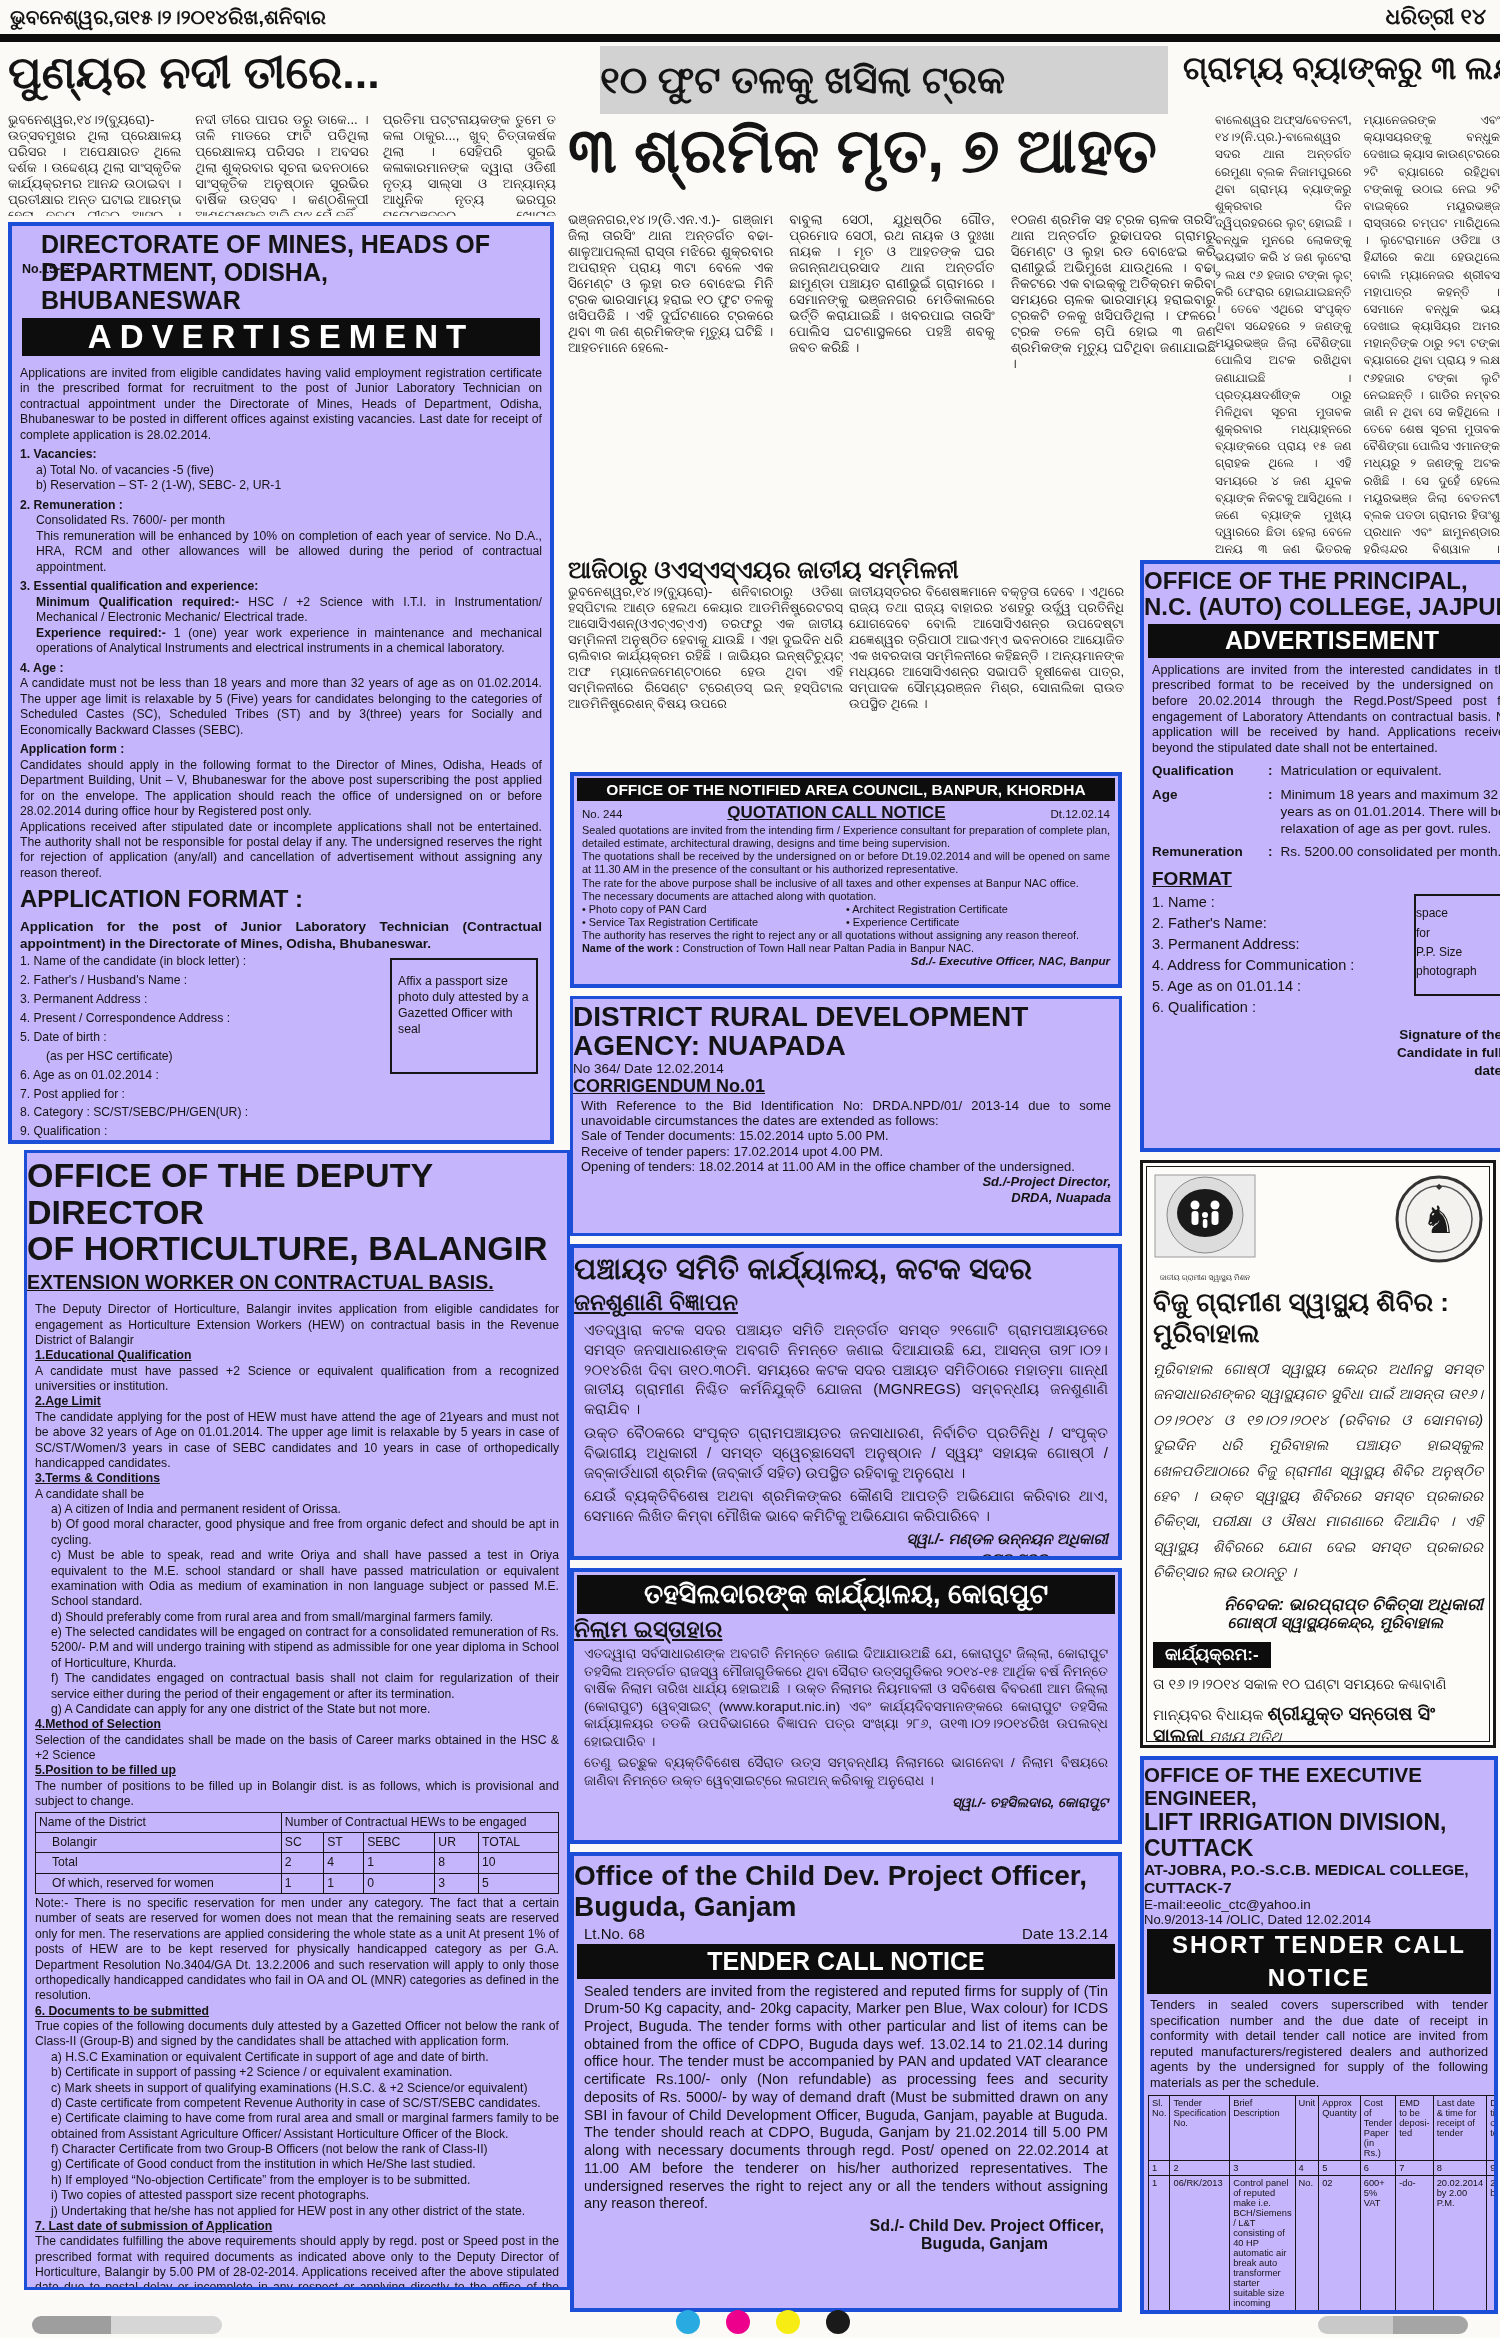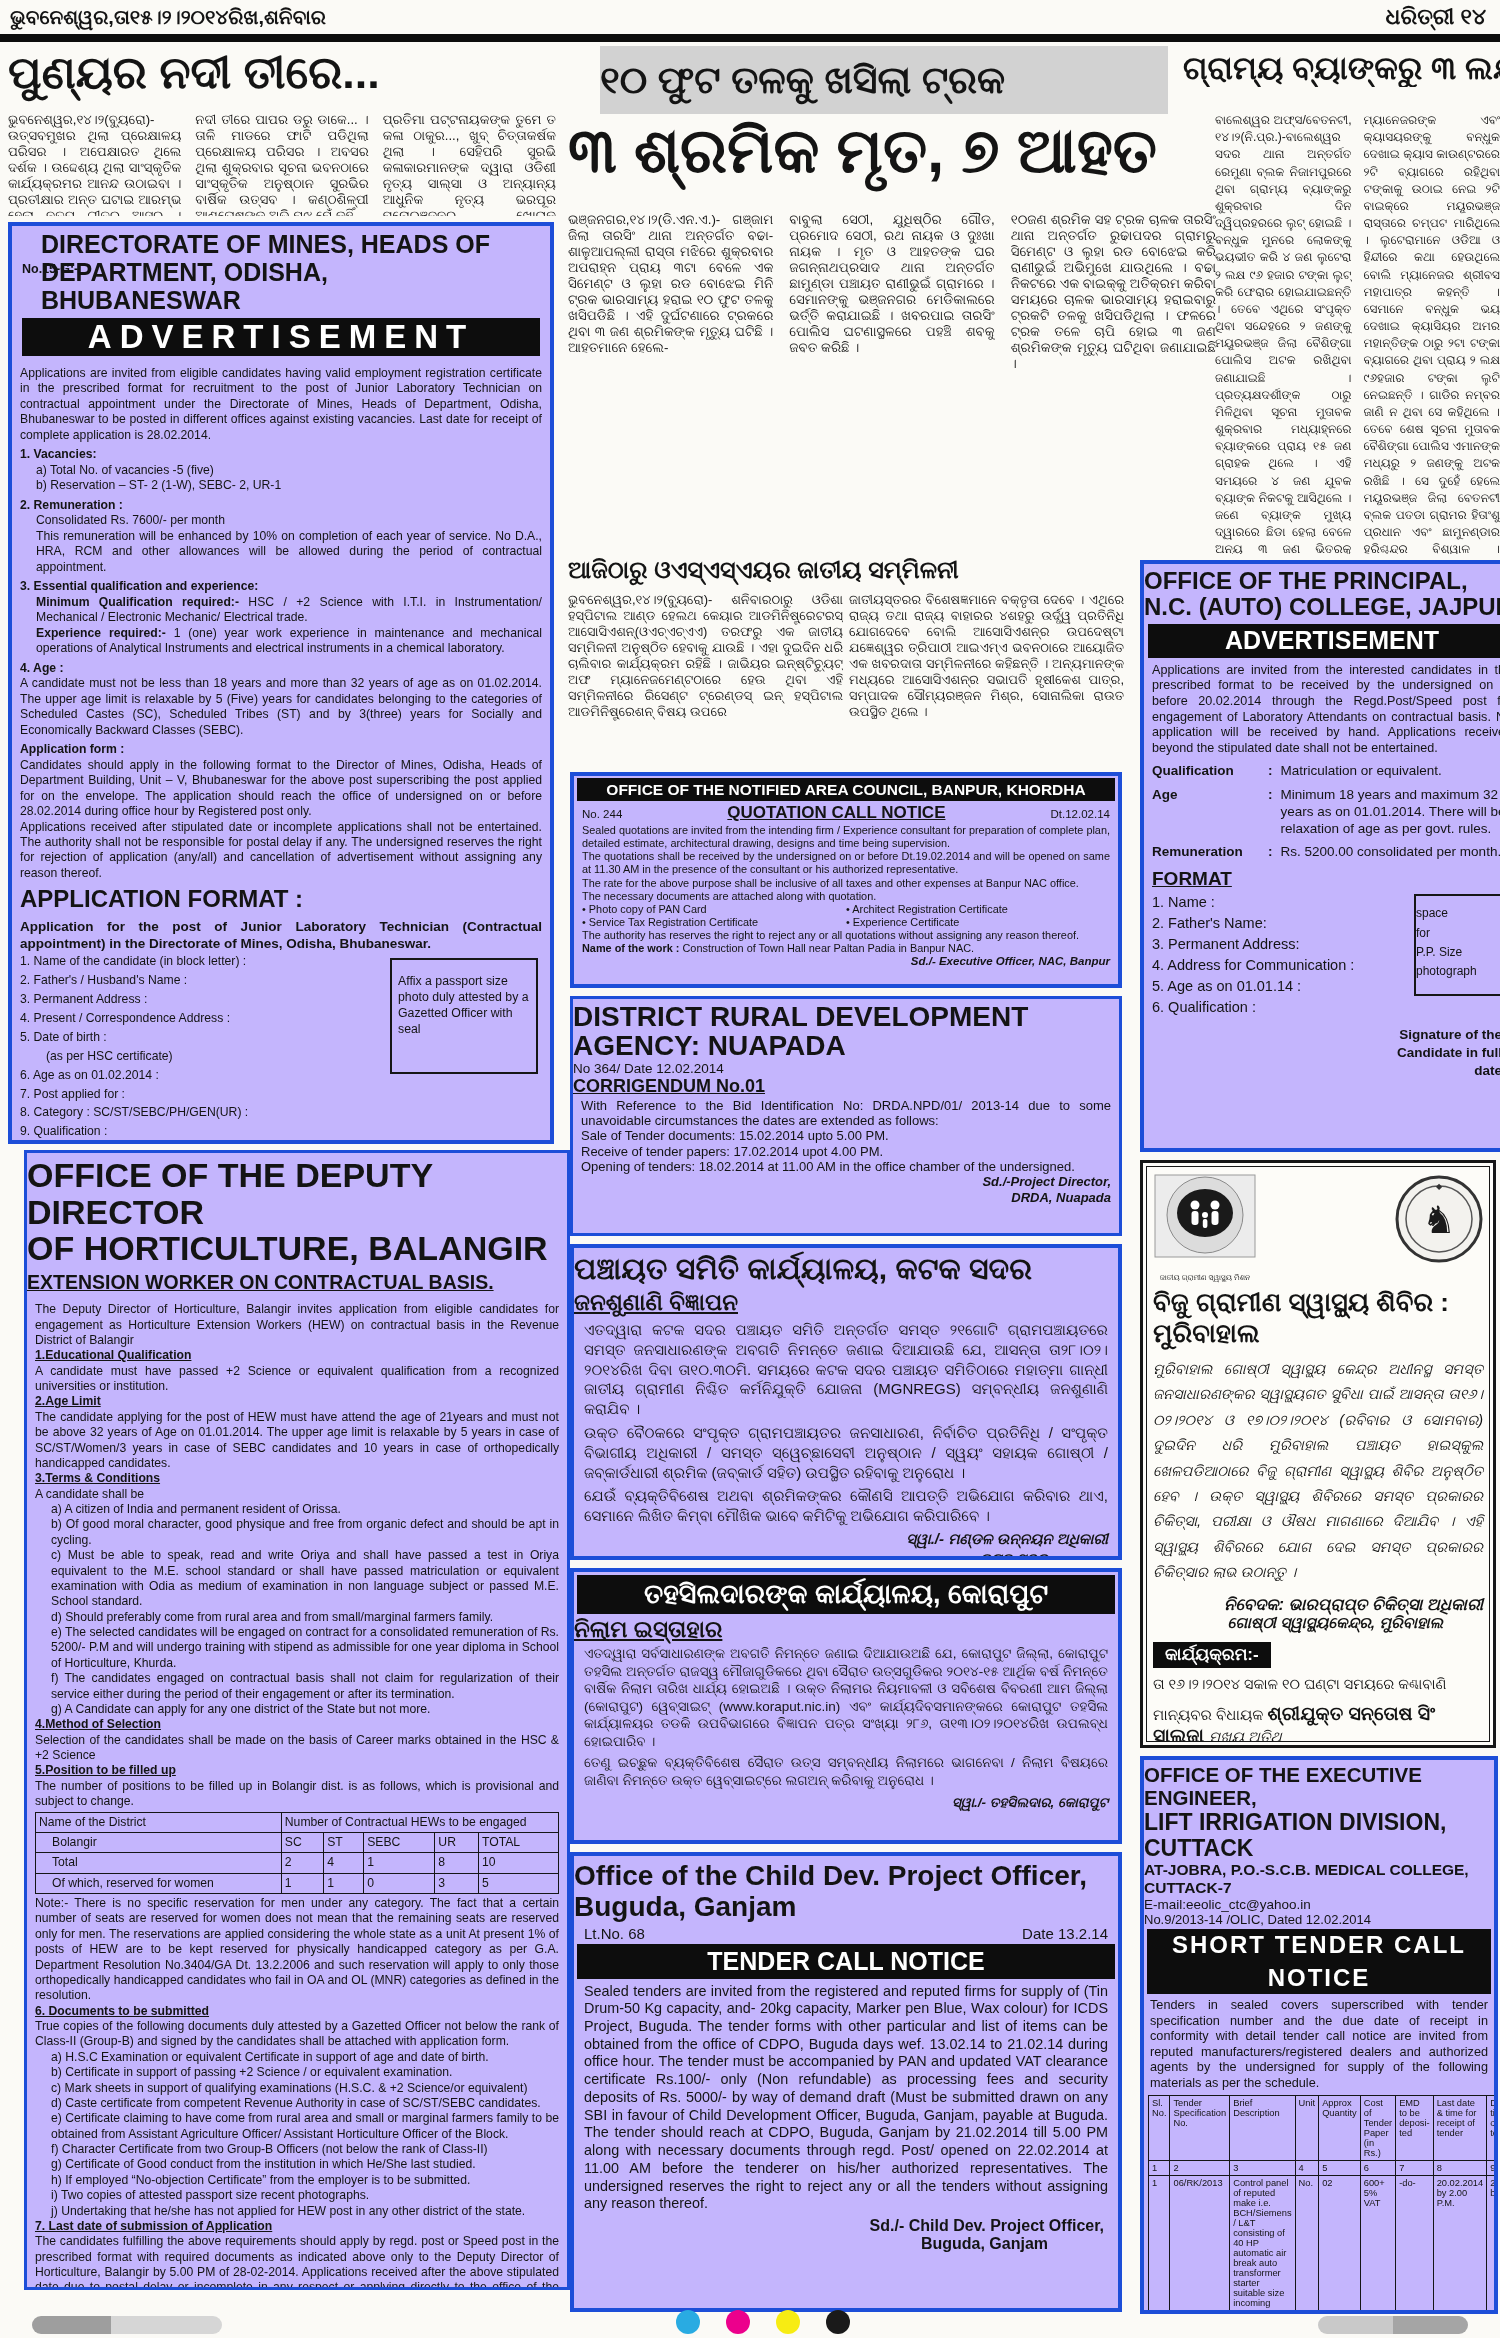--- a/index.html
+++ b/index.html
@@ -185,21 +185,21 @@
     <div class="ind2">i)   Two copies of attested passport size recent photographs.</div>
     <div class="ind2">j)   Undertaking that he/she has not applied for HEW post in any other district of the state.</div>
     <div class="b u">7. Last date of submission of Application</div>
     <div>The candidates fulfilling the above requirements should apply by regd. post or Speed post  in the prescribed format with required documents as indicated above only to the Deputy Director of Horticulture, Balangir by 5.00 PM of 28-02-2014. Applications received after the above stipulated date due to postal delay or incomplete in any respect or applying directly to the office of the Director of Horticulture, Odisha, Bhubaneswar are liable to be rejected summarily. Application will be available in the district website www.balangir.nic.in or in the office of the Dy. Director of Horticulture,Balangir.</div>
 
   </div>
 </div>
 
 <div class="abs" style="left:568px;top:556px;width:556px">
   <div class="b" style="font-size:24px">ଆଜିଠାରୁ ଓଏସ୍‌ଏସ୍‌ଏୟର ଜାତୀୟ ସମ୍ମିଳନୀ</div>
-  <div class="cols oby" style="gap:6px;margin-top:8px;height:178px;font-size:13px">
+  <div class="cols oby" style="gap:6px;height:178px;font-size:13px">
     <div>ଭୁବନେଶ୍ୱର,୧୪।୨(ବ୍ୟୁରୋ)- ଶନିବାରଠାରୁ ଓଡିଶା ହସ୍ପିଟାଲ ଆଣ୍ଡ ହେଲଥ କେୟାର ଆଡମିନିଷ୍ଟ୍ରେଟରସ୍ ଆସୋସିଏଶନ୍(ଓଏଚ୍‌ଏଚ୍‌ଏଏ) ତରଫରୁ ଏକ ଜାତୀୟ ସମ୍ମିଳନୀ ଅନୁଷ୍ଠିତ ହେବାକୁ ଯାଉଛି । ଏହା ଦୁଇଦିନ ଧରି ଚାଲିବାର କାର୍ଯ୍ୟକ୍ରମ ରହିଛି । ଜାଭିୟର ଇନ୍‌ଷ୍ଟିଚ୍ୟୁଟ୍ ଅଫ ମ୍ୟାନେଜମେଣ୍ଟଠାରେ ହେଉ ଥିବା ଏହି ସମ୍ମିଳନୀରେ ରିସେଣ୍ଟ ଟ୍ରେଣ୍ଡସ୍ ଇନ୍ ହସ୍ପିଟାଲ ଆଡମିନିଷ୍ଟ୍ରେଶନ୍ ବିଷୟ ଉପରେ</div>
     <div>ଜାତୀୟସ୍ତରର ବିଶେଷଜ୍ଞମାନେ ବକ୍ତୃତା ଦେବେ । ଏଥିରେ ରାଜ୍ୟ ତଥା ରାଜ୍ୟ ବାହାରର ୪ଶହରୁ ଉର୍ଦ୍ଧ୍ୱ ପ୍ରତିନିଧି ଯୋଗଦେବେ ବୋଲି ଆସୋସିଏଶନ୍‌ର ଉପଦେଷ୍ଟା ଯଜ୍ଞେଶ୍ୱର ତ୍ରିପାଠୀ ଆଇଏମ୍ଏ ଭବନଠାରେ ଆୟୋଜିତ ଏକ ଖବରଦାତା ସମ୍ମିଳନୀରେ କହିଛନ୍ତି । ଅନ୍ୟମାନଙ୍କ ମଧ୍ୟରେ ଆସୋସିଏଶନ୍‌ର ସଭାପତି ହୃଷୀକେଶ ପାତ୍ର, ସମ୍ପାଦକ ସୌମ୍ୟରଞ୍ଜନ ମିଶ୍ର, ସୋନାଲିକା ରାଉତ ଉପସ୍ଥିତ ଥିଲେ ।</div>
   </div>
 </div>
 
 <div class="abs box" style="left:570px;top:772px;width:552px;height:216px">
   <div class="bar" style="font-size:15.5px;line-height:1.5;margin:2px 3px">OFFICE OF THE NOTIFIED AREA COUNCIL, BANPUR, KHORDHA</div>
   <div style="display:flex;justify-content:space-between;align-items:baseline;padding:0 8px">
     <span style="font-size:11.5px">No. 244</span>
     <span class="b u" style="font-size:17px">QUOTATION CALL NOTICE</span>

